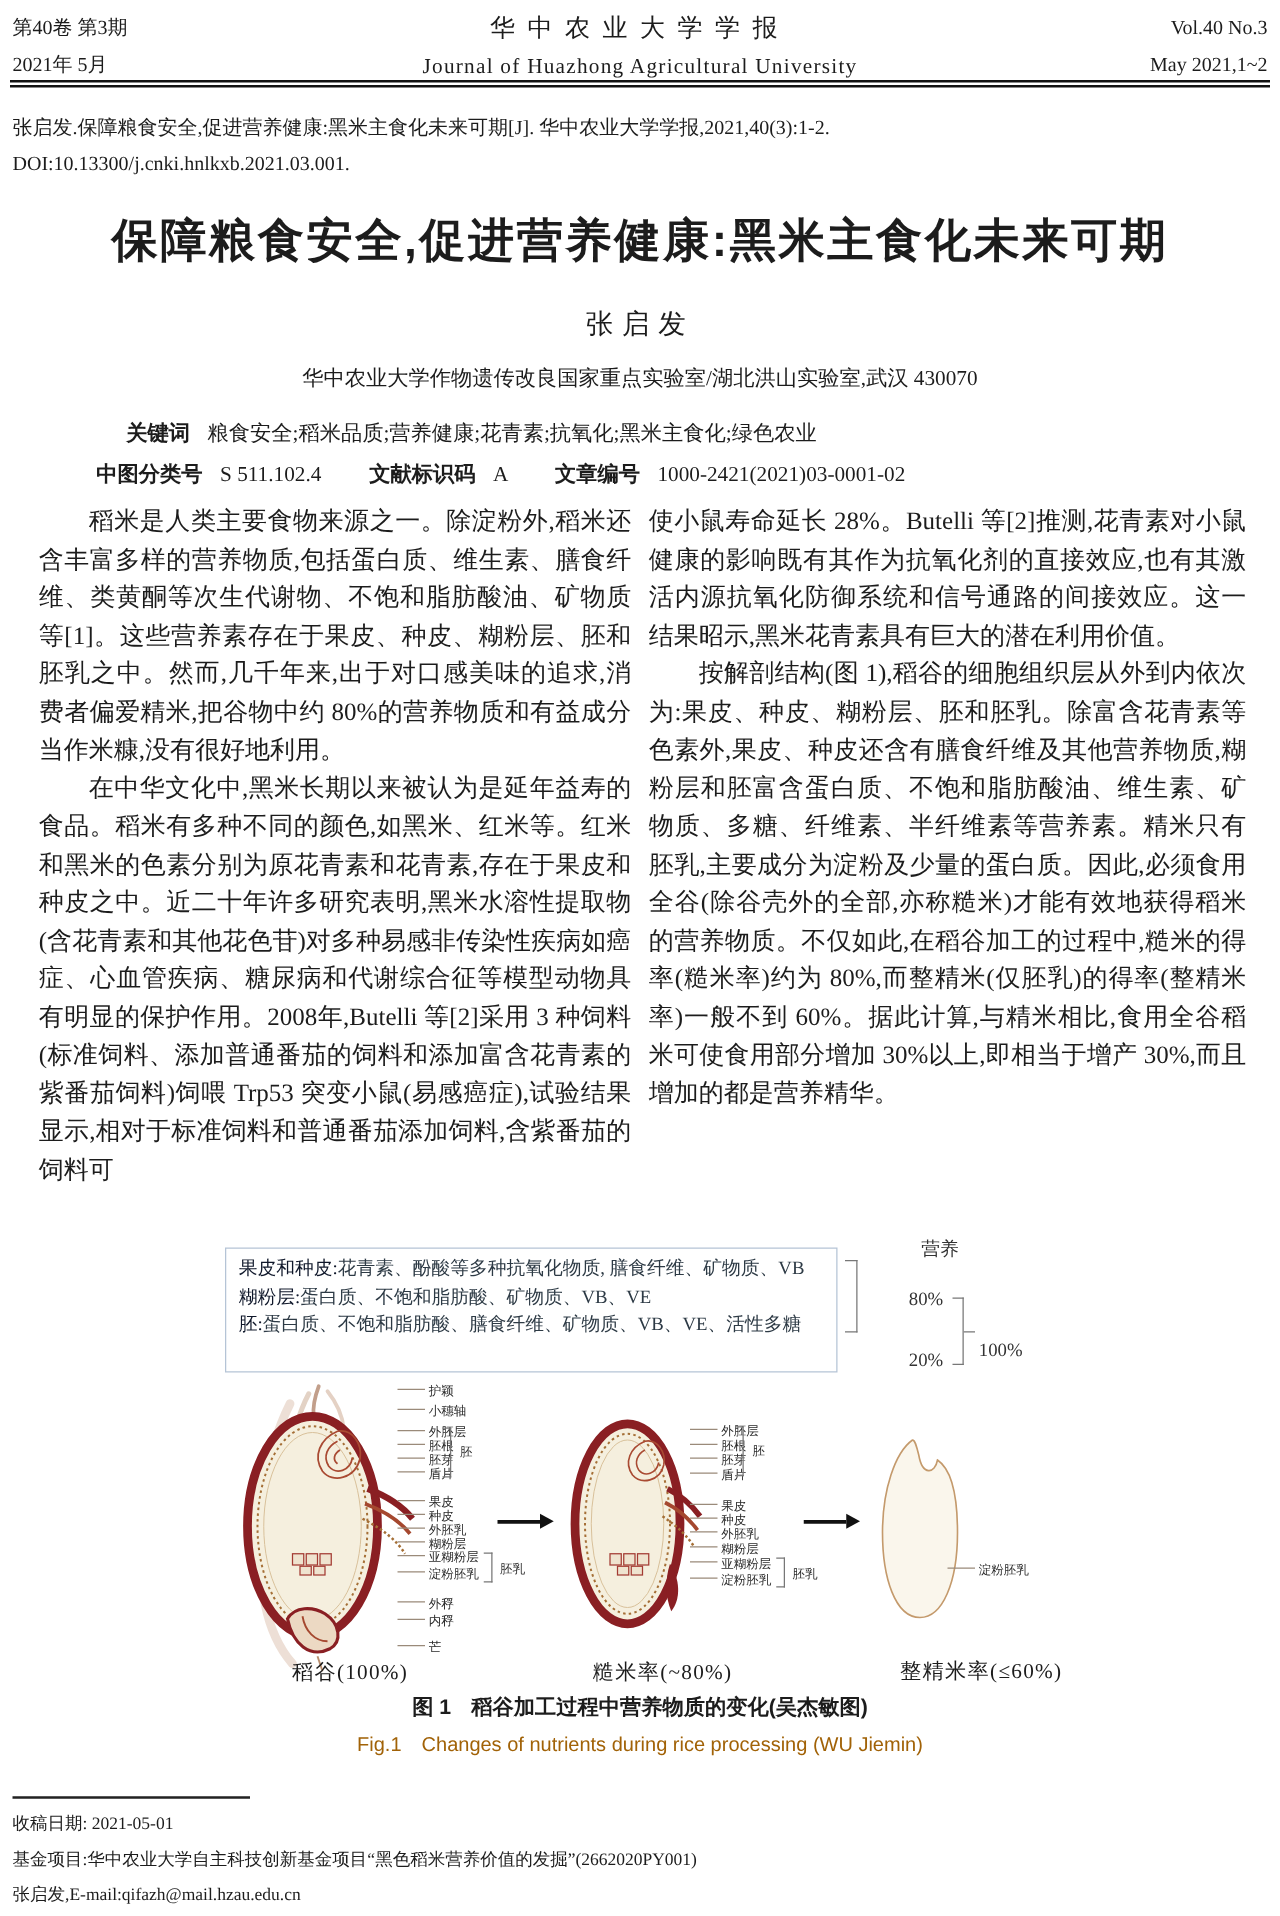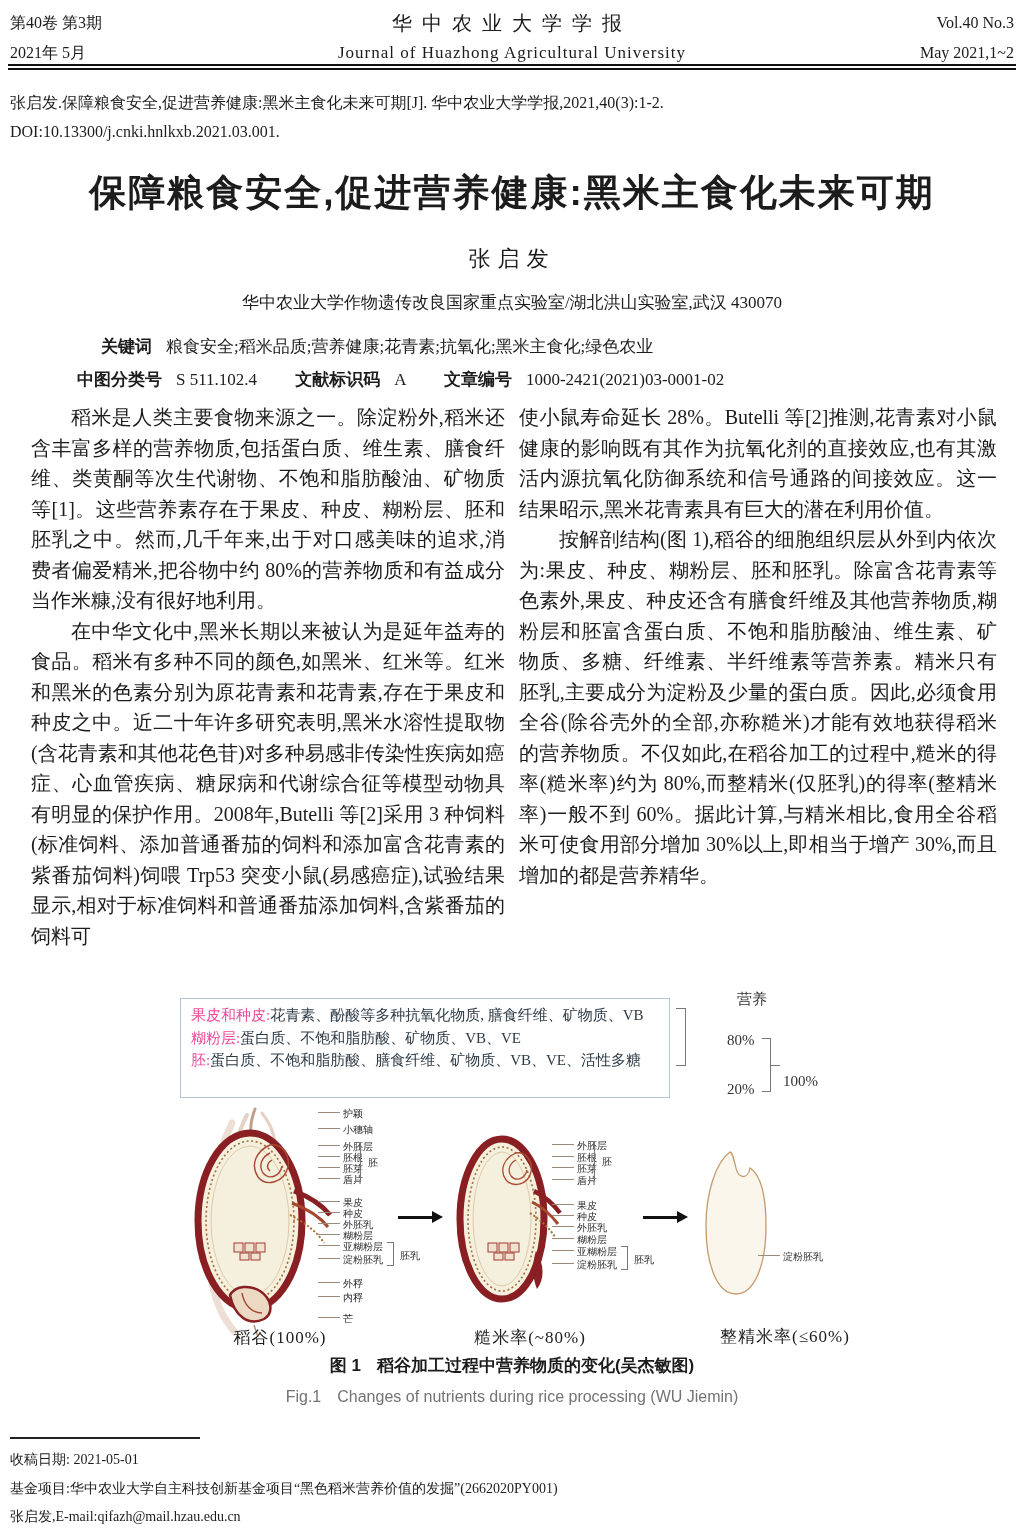--- a/index.html
+++ b/index.html
@@ -26,37 +26,37 @@
   .meta-gap { margin-left:34px; }
   
   .col { font-size:20px; line-height:30.5px; text-align:justify; }
   .col p { text-indent:2em; }
   .col p.noindent { text-indent:0; }
   
   #figure { left:0; top:988px; width:1024px; height:362px; }
   .nbox { left:180px; top:10px; width:490px; height:100px;
           border:1px solid #b5c4d6; padding:5px 10px; }
   .nbox-row { font-size:15px; line-height:22.5px; white-space:nowrap; color:#2d3a45; }
-  .nbox-label { color:#ec4899; }
+  .nbox-label { color:#0f172a; }
   .brk { border-top:1.2px solid #777; border-bottom:1.2px solid #777; border-right:1.2px solid #777; }
   .scale-txt { font-size:15px; color:#333; }
   .tick { border-top:1.2px solid #777; }
   .arrow-line { height:2.5px; background:#111; }
   .arrow-head { width:0; height:0; border-left:11px solid #111;
                 border-top:6px solid transparent; border-bottom:6px solid transparent; }
   .glabel { font-size:10px; color:#2a2a2a; white-space:nowrap; line-height:11px;
             font-family:"Liberation Sans", sans-serif; }
   .glabel::before { content:""; display:inline-block; width:22px; height:3px;
                     border-top:1px solid #9a8a7a; vertical-align:middle; margin-right:3px; }
   .glabel.noline::before { display:none; }
   .gcaption { font-size:17px; text-align:center; letter-spacing:1px; }
   .figcap-cn { width:100%; text-align:center; font-family:"Liberation Sans", sans-serif;
                font-weight:bold; font-size:17px; }
   .figcap-en { width:100%; text-align:center; font-family:"Liberation Sans", sans-serif;
-               font-size:16px; color:#737373; }
+               font-size:16px; color:#a16207; }
   .figcap-cn .cap-label, .figcap-en .cap-label { margin-right:16px; }
   
   .foot-rule { border-top:2px solid #222; width:190px; }
   .foot-line { font-size:14px; line-height:28px; white-space:nowrap; }
 </style>
 </head>
 <body>
 
 <div id="page">
 

